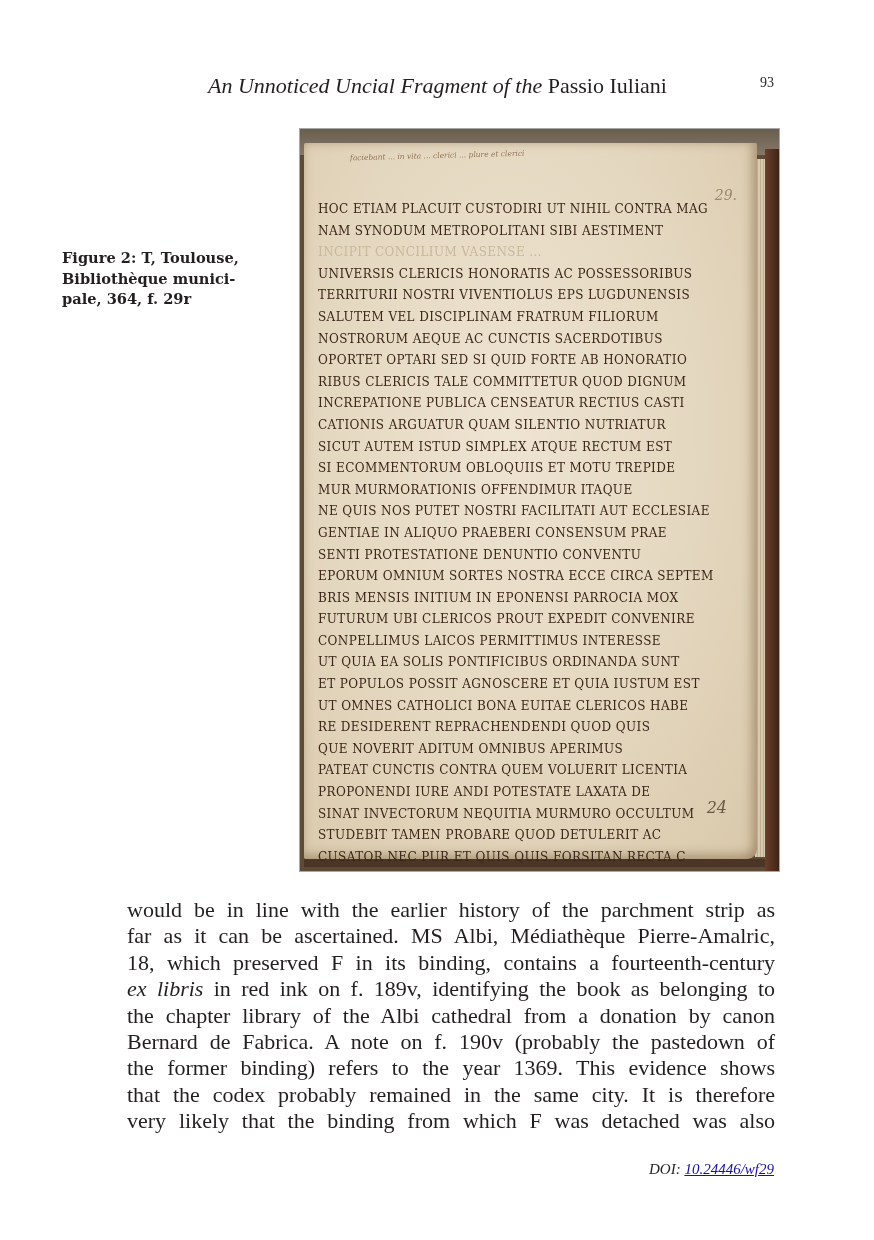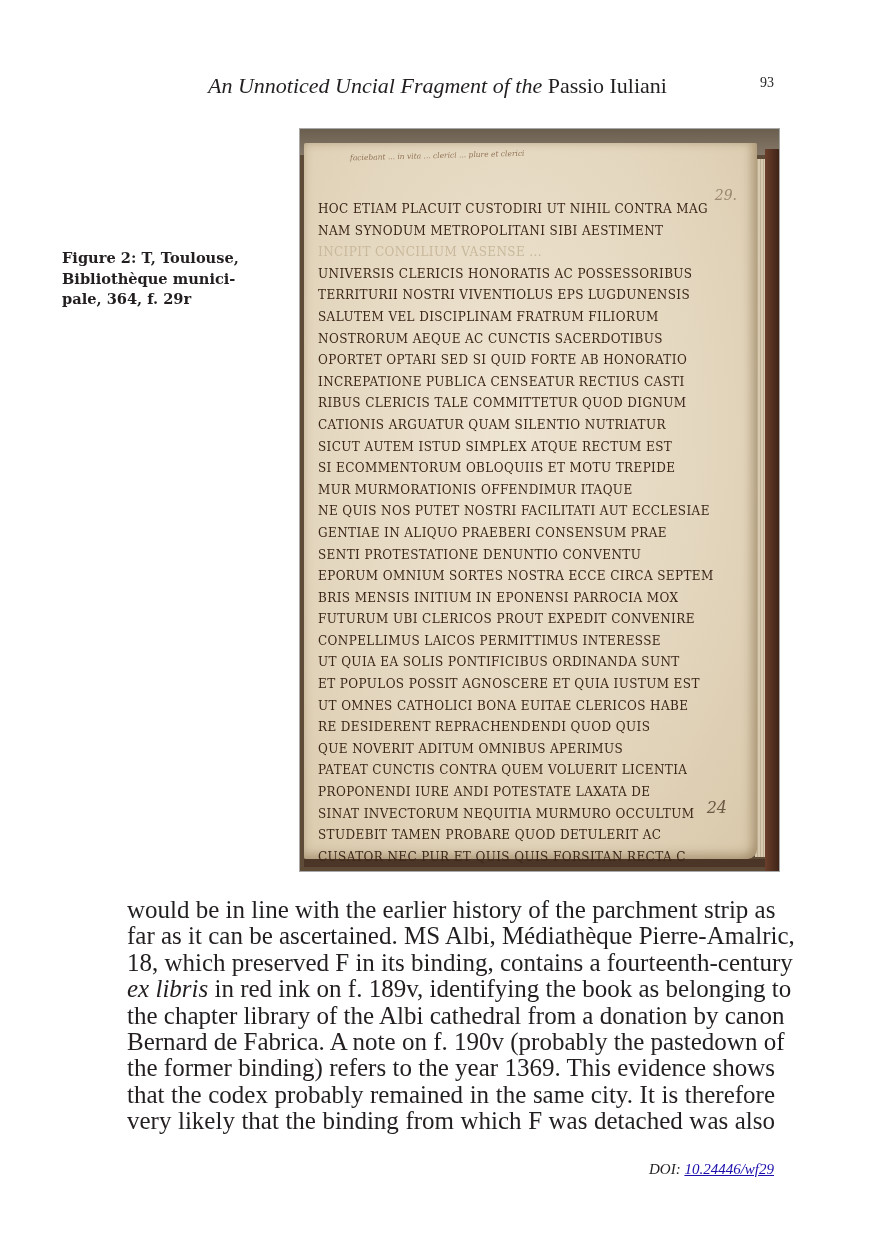--- a/index.html
+++ b/index.html
@@ -67,21 +67,21 @@
     color: #3b2618; text-transform: uppercase;
   }
   .ms-line.faint { color: #c8b89c; }
   .ms-marker {
     position: absolute; right: 30px; top: 655px;
     font-family: "DejaVu Serif", serif; font-style: italic; font-size: 16px; color: #6d5a45;
   }
 
   .body-text {
     position: absolute; left: 127px; top: 897px; width: 648px;
-    font-family: "Liberation Serif", serif; font-size: 25px; line-height: 26.4px;
+    font-family: "Liberation Serif", serif; font-size: 22px; line-height: 26.4px;
     color: #231f20; text-align: justify;
   }
   .body-line { display: block; height: 26.4px; white-space: nowrap; text-align-last: justify; text-align: justify; }
   .body-line.final { text-align-last: justify; }
   .body-line i { font-style: italic; }
 
   .footer {
     position: absolute; top: 1161px; right: 100px;
     font-family: "Liberation Serif", serif; font-style: italic; font-size: 15px; color: #231f20;
   }
@@ -111,22 +111,22 @@
     <div class="ms-folio">29.</div>
     <div class="ms-lines">
       <div class="ms-line">hoc etiam placuit custodiri ut nihil contra mag</div>
       <div class="ms-line">nam synodum metropolitani sibi aestiment</div>
       <div class="ms-line faint">incipit concilium vasense ...</div>
       <div class="ms-line">universis clericis honoratis ac possessoribus</div>
       <div class="ms-line">territurii nostri Viventiolus eps Lugdunensis</div>
       <div class="ms-line">Salutem vel disciplinam fratrum filiorum</div>
       <div class="ms-line">nostrorum aeque ac cunctis sacerdotibus</div>
       <div class="ms-line">oportet optari Sed si quid forte ab honoratio</div>
+      <div class="ms-line">ribus clericis tale committetur quod dignum</div>
       <div class="ms-line">increpatione publica censeatur Rectius casti</div>
-      <div class="ms-line">ribus clericis tale committetur quod dignum</div>
       <div class="ms-line">cationis arguatur quam silentio nutriatur</div>
       <div class="ms-line">Sicut autem istud simplex atque rectum est</div>
       <div class="ms-line">si ecommentorum obloquiis et motu trepide</div>
       <div class="ms-line">mur murmorationis offendimur Itaque</div>
       <div class="ms-line">ne quis nos putet nostri facilitati aut ecclesiae</div>
       <div class="ms-line">gentiae in aliquo praeberi consensum prae</div>
       <div class="ms-line">senti protestatione denuntio Conventu</div>
       <div class="ms-line">eporum omnium sortes nostra ecce circa septem</div>
       <div class="ms-line">bris mensis initium in eponensi parrocia mox</div>
       <div class="ms-line">futurum ubi clericos prout expedit convenire</div>

